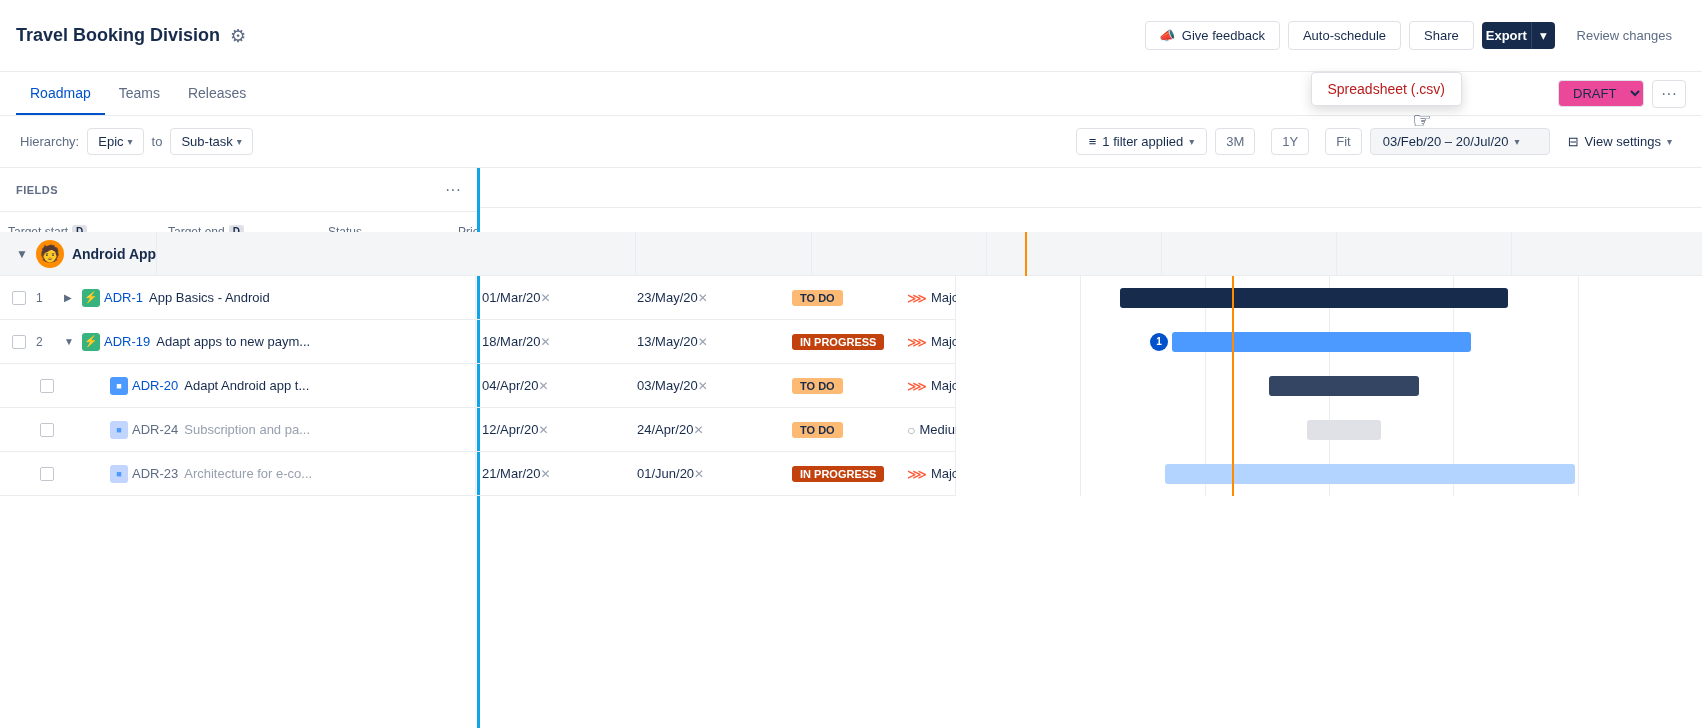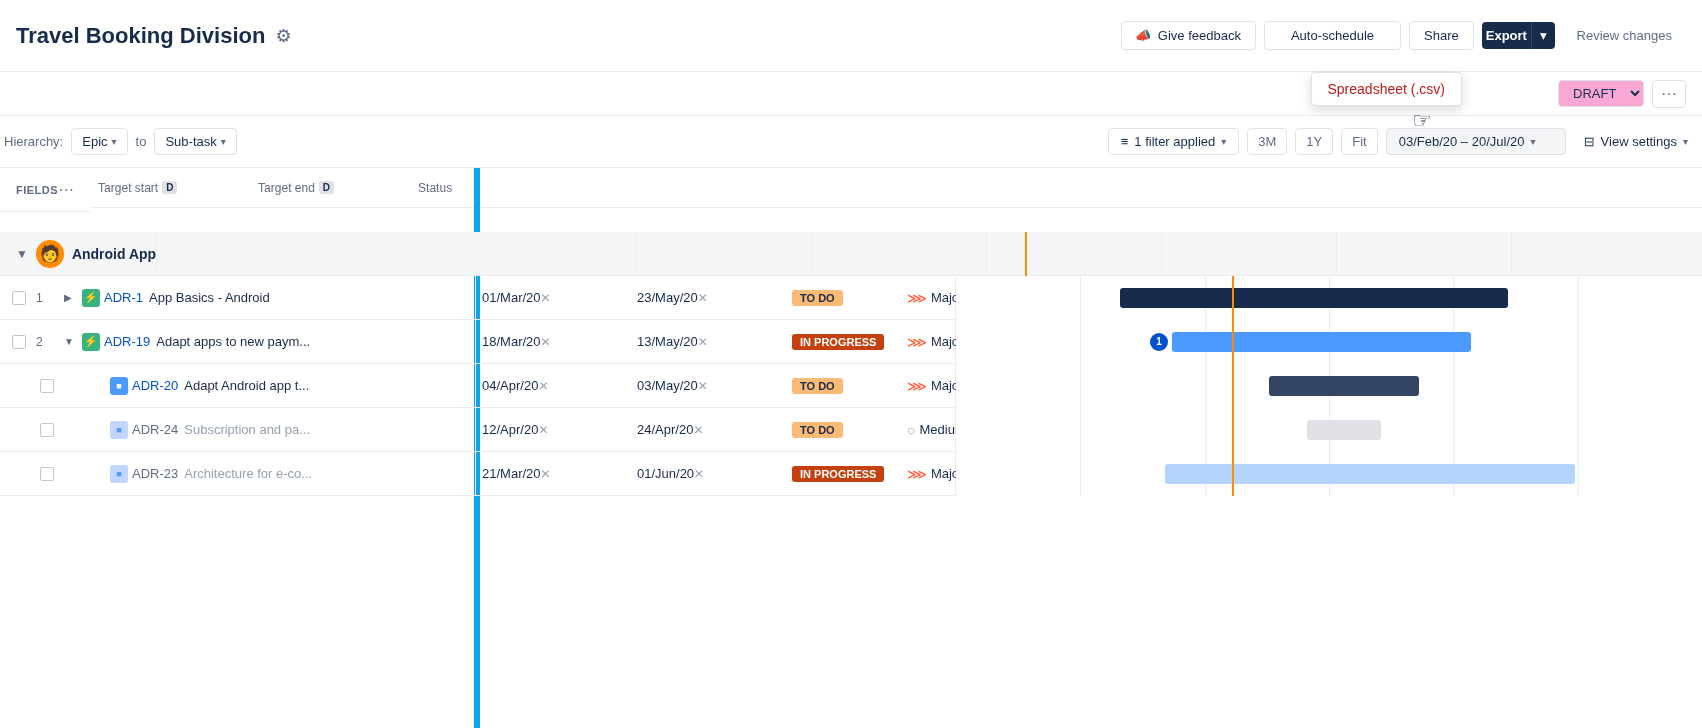--- a/index.html
+++ b/index.html
@@ -1,74 +1,74 @@
 <!DOCTYPE html>
 <html><head>
   <meta charset="utf-8">
   <style>
     * { box-sizing: border-box; margin: 0; padding: 0; }
     body { font-family: -apple-system, BlinkMacSystemFont, 'Segoe UI', sans-serif; font-size: 13px; background: #fff; color: #172b4d; overflow: hidden; }
 
     
     .header { display: flex; align-items: center; padding: 12px 16px; border-bottom: 1px solid #ebecf0; height: 72px; }
-    .app-title { font-size: 22px; font-weight: 700; color: #172b4d; }
+    .app-title { font-size: 18px; font-weight: 700; color: #172b4d; }
     .gear-btn { margin-left: 10px; background: none; border: none; cursor: pointer; color: #5e6c84; font-size: 18px; }
     .header-spacer { flex: 1; }
     .header-actions { display: flex; align-items: center; gap: 8px; }
     .feedback-btn { display: flex; align-items: center; gap: 6px; padding: 6px 14px; border: 1px solid #dfe1e6; border-radius: 4px; background: #fff; cursor: pointer; color: #172b4d; font-size: 13px; }
-    .autoschedule-btn { padding: 6px 26px; border: 1px solid #dfe1e6; border-radius: 4px; background: #fff; cursor: pointer; color: #172b4d; font-size: 13px; }
+    .autoschedule-btn { padding: 6px 14px; border: 1px solid #dfe1e6; border-radius: 4px; background: #fff; cursor: pointer; color: #172b4d; font-size: 13px; }
     .share-btn { padding: 6px 14px; border: 1px solid #dfe1e6; border-radius: 4px; background: #fff; cursor: pointer; color: #172b4d; font-size: 13px; }
     .export-btn { display: flex; align-items: center; gap: 0; border-radius: 4px; overflow: hidden; }
     .export-main { padding: 6px 4px; background: #172b4d; color: #fff; border: none; cursor: pointer; font-size: 13px; font-weight: 600; }
     .export-caret { padding: 6px 8px; background: #172b4d; color: #fff; border: none; border-left: 1px solid #344563; cursor: pointer; }
     .review-btn { padding: 6px 14px; border: none; background: none; cursor: pointer; color: #5e6c84; font-size: 13px; }
 
     
     .spreadsheet-dropdown { position: absolute; top: 72px; right: 240px; background: #fff; border: 1px solid #dfe1e6; border-radius: 4px; padding: 8px 16px; font-size: 14px; color: #b91c1c; box-shadow: 0 4px 12px rgba(0,0,0,0.15); z-index: 100; white-space: nowrap; }
     .cursor-pointer { position: absolute; top: 108px; right: 270px; font-size: 22px; z-index: 101; }
 
     
     .nav { display: flex; align-items: center; padding: 0 16px; border-bottom: 1px solid #ebecf0; height: 44px; }
     .nav-tabs { display: flex; gap: 0; }
     .nav-tab { padding: 12px 14px; font-size: 14px; color: #5e6c84; cursor: pointer; border-bottom: 2px solid transparent; text-decoration: none; }
     .nav-tab.active { color: #0052cc; border-bottom: 2px solid #0052cc; font-weight: 500; }
     .nav-spacer { flex: 1; }
     .nav-right { display: flex; align-items: center; gap: 8px; }
-    .draft-select { padding: 4px 10px; border: 1px solid #dfe1e6; border-radius: 4px; background: #f9a8d4; font-size: 13px; color: #172b4d; cursor: pointer; }
+    .draft-select { padding: 4px 10px; border: 1px solid #dfe1e6; border-radius: 4px; background: #ec4899; font-size: 13px; color: #172b4d; cursor: pointer; }
     .more-btn { padding: 4px 8px; border: 1px solid #dfe1e6; border-radius: 4px; background: #fff; cursor: pointer; font-size: 16px; color: #5e6c84; }
 
     
-    .toolbar { display: flex; align-items: center; padding: 10px 4px; border-bottom: 1px solid #ebecf0; gap: 8px; height: 52px; }
+    .toolbar { display: flex; align-items: center; padding: 10px 20px; border-bottom: 1px solid #ebecf0; gap: 8px; height: 52px; }
     .hierarchy-label { color: #5e6c84; font-size: 13px; }
     .select-btn { display: flex; align-items: center; gap: 4px; padding: 5px 10px; border: 1px solid #dfe1e6; border-radius: 4px; background: #fff; cursor: pointer; font-size: 13px; color: #172b4d; }
     .select-caret { font-size: 10px; color: #5e6c84; }
     .to-label { color: #5e6c84; font-size: 13px; }
     .toolbar-spacer { flex: 1; }
     .filter-btn { display: flex; align-items: center; gap: 6px; padding: 5px 12px; border: 1px solid #dfe1e6; border-radius: 4px; background: #fff; cursor: pointer; font-size: 13px; color: #172b4d; }
-    .timeframe-btns { display: flex; gap: 8px; }
+    .timeframe-btns { display: flex; gap: 16px; }
     .tf-btn { padding: 5px 10px; border: 1px solid #dfe1e6; border-radius: 4px; background: #fff; cursor: pointer; font-size: 13px; color: #5e6c84; }
     .date-range-btn { display: flex; align-items: center; gap: 6px; padding: 5px 12px; border: 1px solid #dfe1e6; border-radius: 4px; background: #f4f5f7; cursor: pointer; font-size: 13px; color: #172b4d; min-width: 180px; }
     .view-settings-btn { display: flex; align-items: center; gap: 6px; padding: 5px 10px; border: none; background: none; cursor: pointer; font-size: 13px; color: #172b4d; }
 
     
     .main { display: flex; height: calc(728px - 72px - 44px - 52px); overflow: hidden; }
 
     
     .scope-panel { width: 476px; min-width: 476px; border-right: 1px solid #ebecf0; display: flex; flex-direction: column; overflow: hidden; }
     .scope-header { display: flex; align-items: center; padding: 8px 16px; border-bottom: 1px solid #ebecf0; height: 44px; }
     .scope-title { font-size: 11px; font-weight: 700; color: #5e6c84; text-transform: uppercase; letter-spacing: 0.5px; flex: 1; }
     .search-icon-btn { background: none; border: none; cursor: pointer; color: #5e6c84; font-size: 14px; }
     .col-headers { display: flex; align-items: center; padding: 6px 16px; border-bottom: 1px solid #ebecf0; height: 40px; background: #fff; }
     .col-check { width: 24px; }
     .col-num { width: 32px; font-size: 12px; color: #5e6c84; }
     .col-issue { flex: 1; display: flex; align-items: center; gap: 4px; font-size: 12px; color: #5e6c84; cursor: pointer; }
     .col-create { margin-left: auto; color: #0052cc; font-size: 12px; cursor: pointer; white-space: nowrap; }
 
     
-    .fields-panel { width: 480px; min-width: 480px; border-right: 6px solid #0ea5e9; display: flex; flex-direction: row; overflow: hidden; }
+    .fields-panel { width: 480px; min-width: 480px; border-right: 3px solid #0ea5e9; display: flex; flex-direction: column; overflow: hidden; }
     .fields-header { display: flex; align-items: center; padding: 8px 16px; border-bottom: 1px solid #ebecf0; height: 44px; }
     .fields-title { font-size: 11px; font-weight: 700; color: #5e6c84; text-transform: uppercase; letter-spacing: 0.5px; flex: 1; }
     .fields-more { background: none; border: none; cursor: pointer; color: #5e6c84; font-size: 16px; }
     .fields-col-headers { display: grid; grid-template-columns: 160px 160px 130px 110px; align-items: center; padding: 6px 8px; border-bottom: 1px solid #ebecf0; height: 40px; background: #fff; }
     .fields-col { font-size: 12px; color: #5e6c84; display: flex; align-items: center; gap: 4px; }
     .field-d-badge { background: #dfe1e6; color: #172b4d; border-radius: 3px; font-size: 10px; font-weight: 700; padding: 1px 4px; }
 
     
     .gantt-panel { flex: 1; display: flex; flex-direction: column; overflow: hidden; position: relative; }
     .gantt-months { display: flex; border-bottom: 1px solid #ebecf0; height: 44px; align-items: flex-end; padding-bottom: 8px; }
@@ -128,20 +128,25 @@
       <button class="export-caret">▾</button>
     </div>
     <button class="review-btn">Review changes</button>
   </div>
 </div>
 
 <div class="spreadsheet-dropdown">Spreadsheet (.csv)</div>
 <div class="cursor-pointer">☞</div>
 
 <div class="nav">
+  <div class="nav-tabs">
+    <a class="nav-tab active">Roadmap</a>
+    <a class="nav-tab">Teams</a>
+    <a class="nav-tab">Releases</a>
+  </div>
   <div class="nav-spacer"></div>
   <div class="nav-right">
     <select class="draft-select">
       <option>DRAFT</option>
     </select>
     <button class="more-btn">···</button>
   </div>
 </div>
 
 <div class="toolbar">

